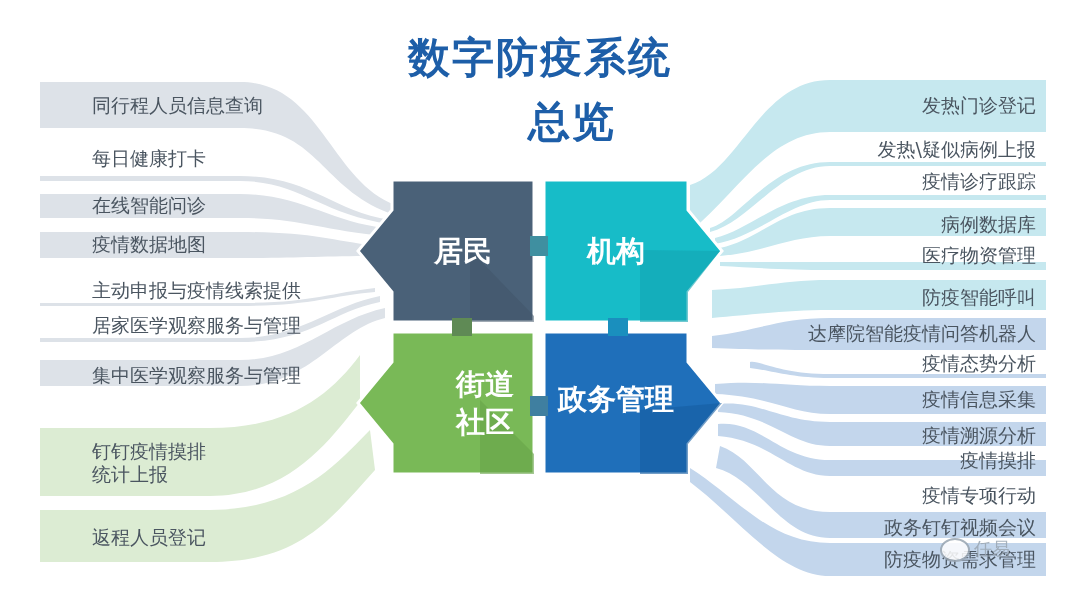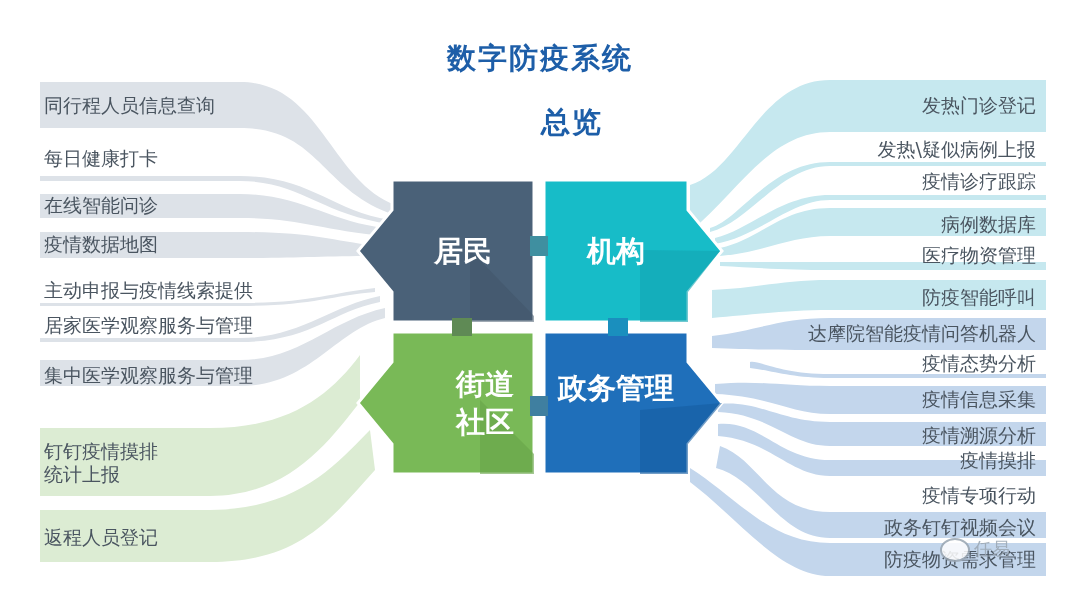--- a/index.html
+++ b/index.html
@@ -1,20 +1,20 @@
 <!DOCTYPE html>
 <html><head>
 <meta charset="utf-8">
 <style>
   html,body{margin:0;padding:0;background:#ffffff;}
   body{width:1080px;height:601px;position:relative;overflow:hidden;font-family:"DejaVu Sans","Liberation Sans",sans-serif;}
-  .title{position:absolute;left:0;width:1080px;text-align:center;color:#1d5ea8;font-weight:bold;font-size:29px;letter-spacing:2px;line-height:52px;}
+  .title{position:absolute;left:0;width:1080px;text-align:center;color:#1d5ea8;font-weight:bold;font-size:42px;letter-spacing:2px;line-height:52px;}
   .t1{top:32px;} .t2{top:96px;margin-left:32px;}
   svg.flows{position:absolute;left:0;top:0;}
-  .label{position:absolute;font-size:19px;color:#4a5560;white-space:nowrap;line-height:22px;}
+  .label{position:absolute;font-size:19px;color:#4a5560;white-space:nowrap;line-height:22px;margin-left:48px;}
   .left .label{left:44px;}
   .right .label{right:44px;text-align:right;}
   .quad{position:absolute;color:#fff;font-weight:bold;font-size:29px;text-align:center;line-height:38px;display:flex;align-items:center;justify-content:center;}
   .watermark{position:absolute;left:940px;top:537px;font-size:18px;color:#9aa6b2;opacity:.85;}
 </style>
 </head>
 <body>
 
 <div class="title t1">数字防疫系统</div>
 <div class="title t2">总览</div>
@@ -85,21 +85,21 @@
   <div>
     <div>机构</div>
   </div>
 </div>
 <div class="quad" style="left:372px;top:332px;width:142px;height:142px;justify-content:flex-end;">
   <div>
     <div>街道</div>
     <div>社区</div>
   </div>
 </div>
-<div class="quad" style="left:544px;top:320px;width:144px;height:142px;font-family:Liberation Mono, monospace;">
+<div class="quad" style="left:544px;top:328px;width:144px;height:142px;">
   <div>
     <div>政务管理</div>
   </div>
 </div>
 
 <div class="left">
   <div class="label" style="top:94px;">同行程人员信息查询</div>
   <div class="label" style="top:147px;">每日健康打卡</div>
   <div class="label" style="top:194px;">在线智能问诊</div>
   <div class="label" style="top:233px;">疫情数据地图</div>

